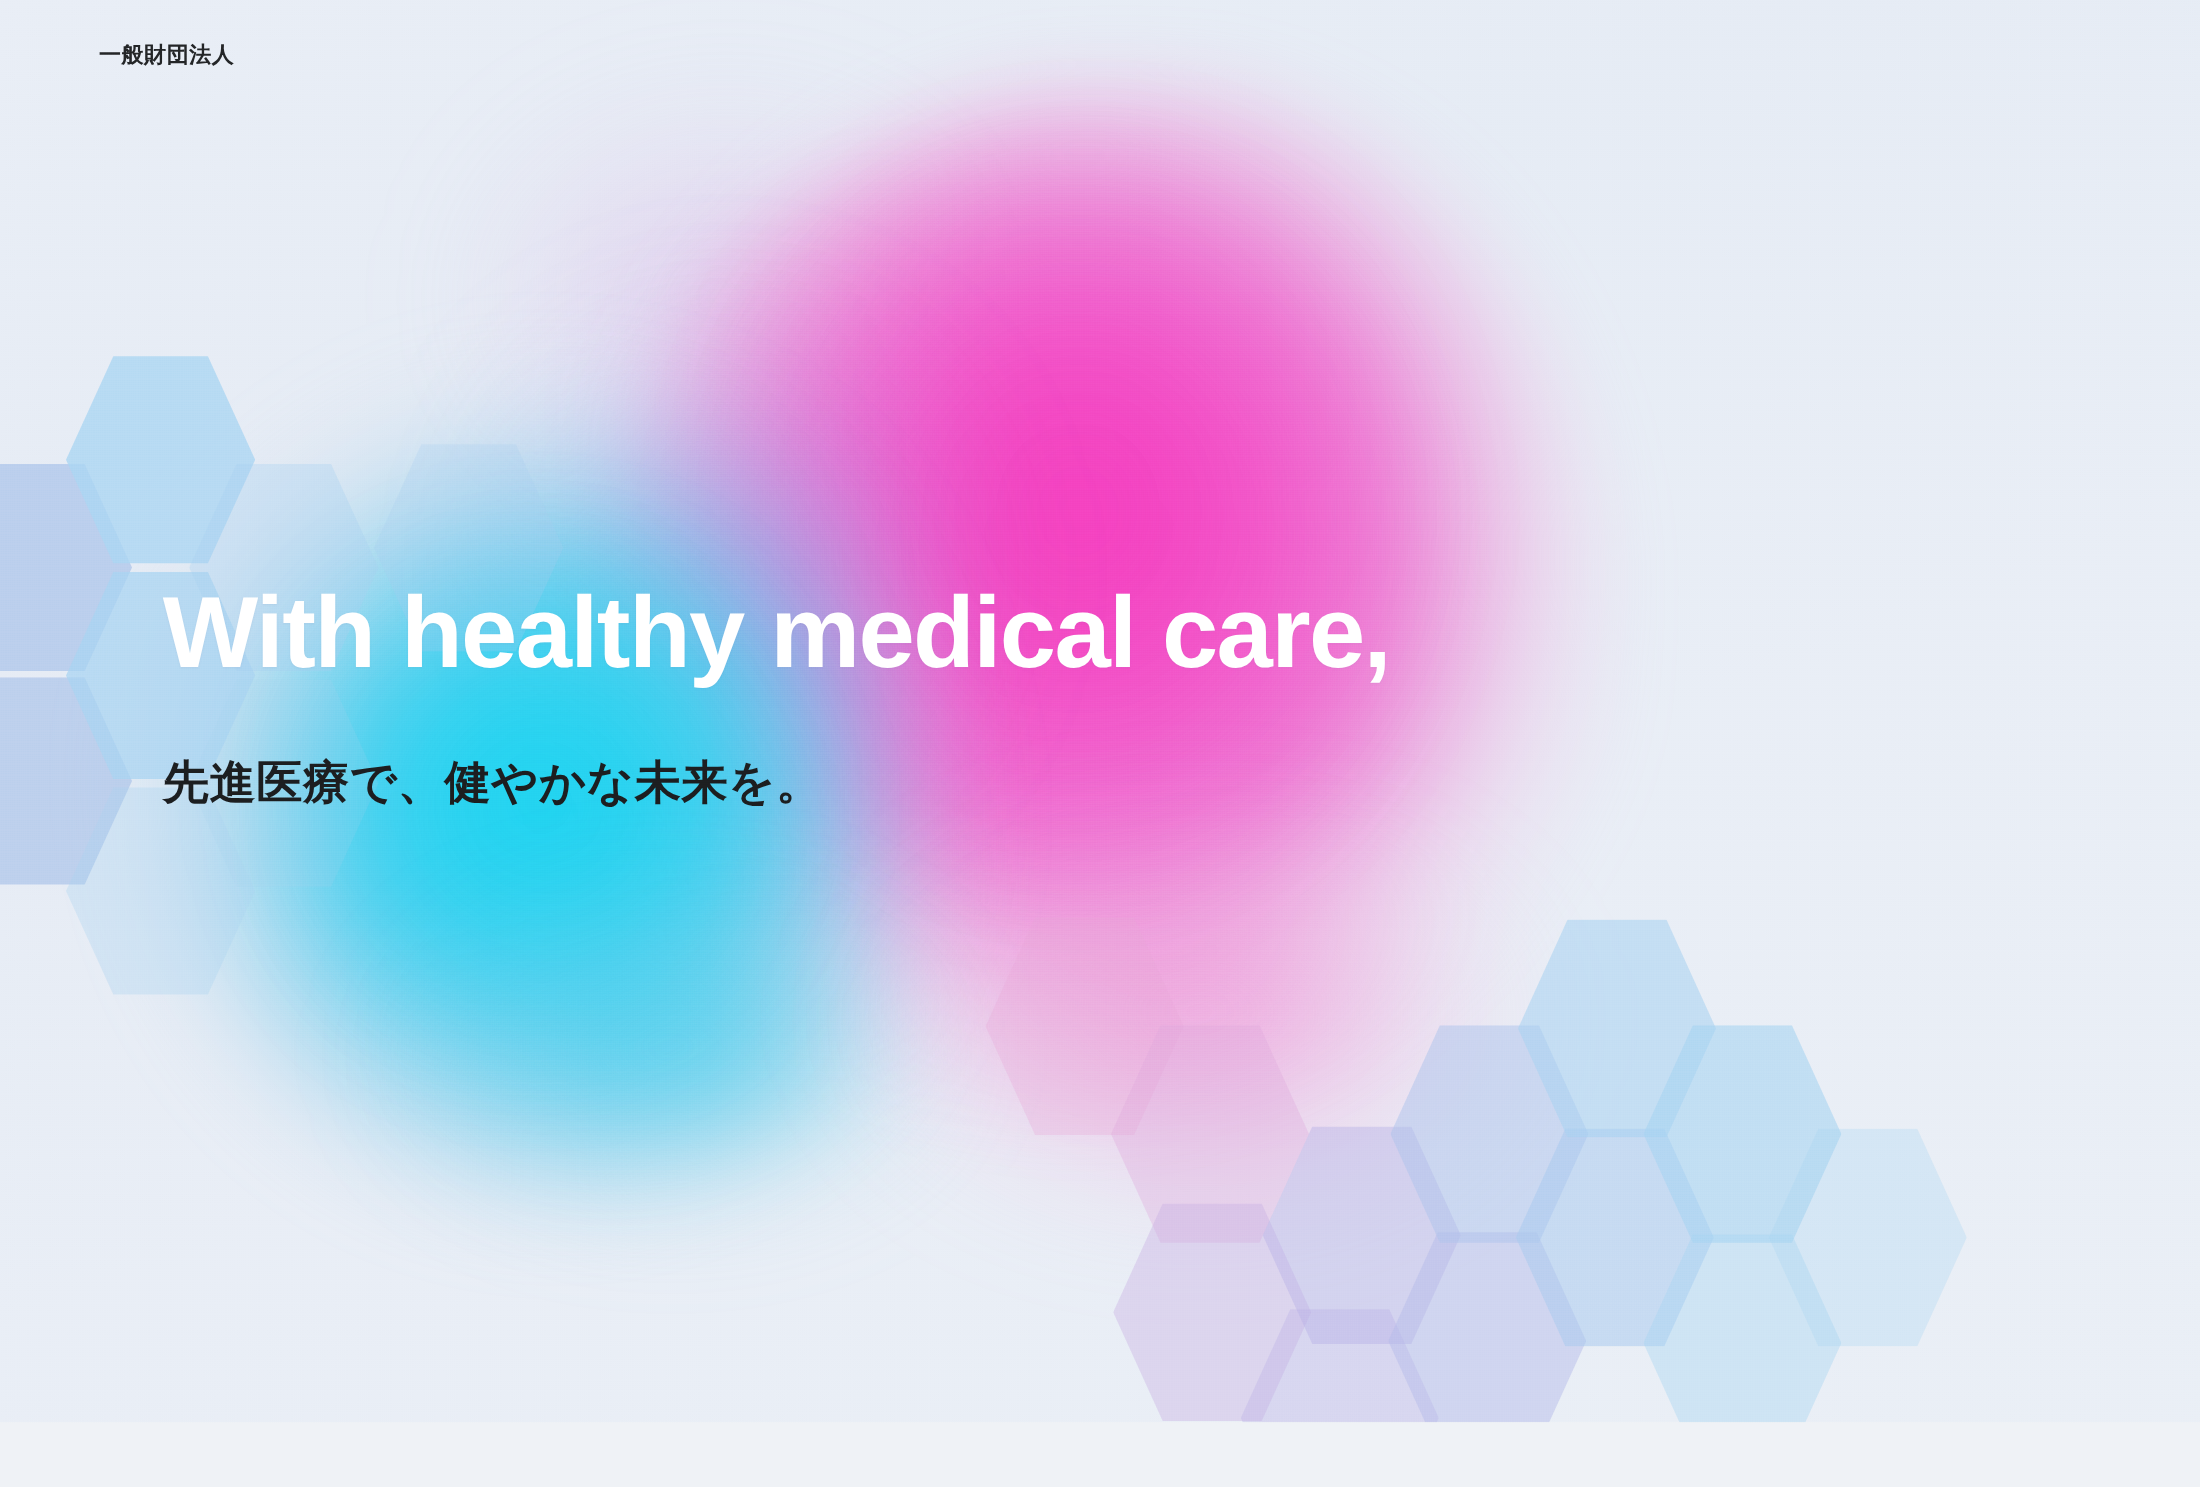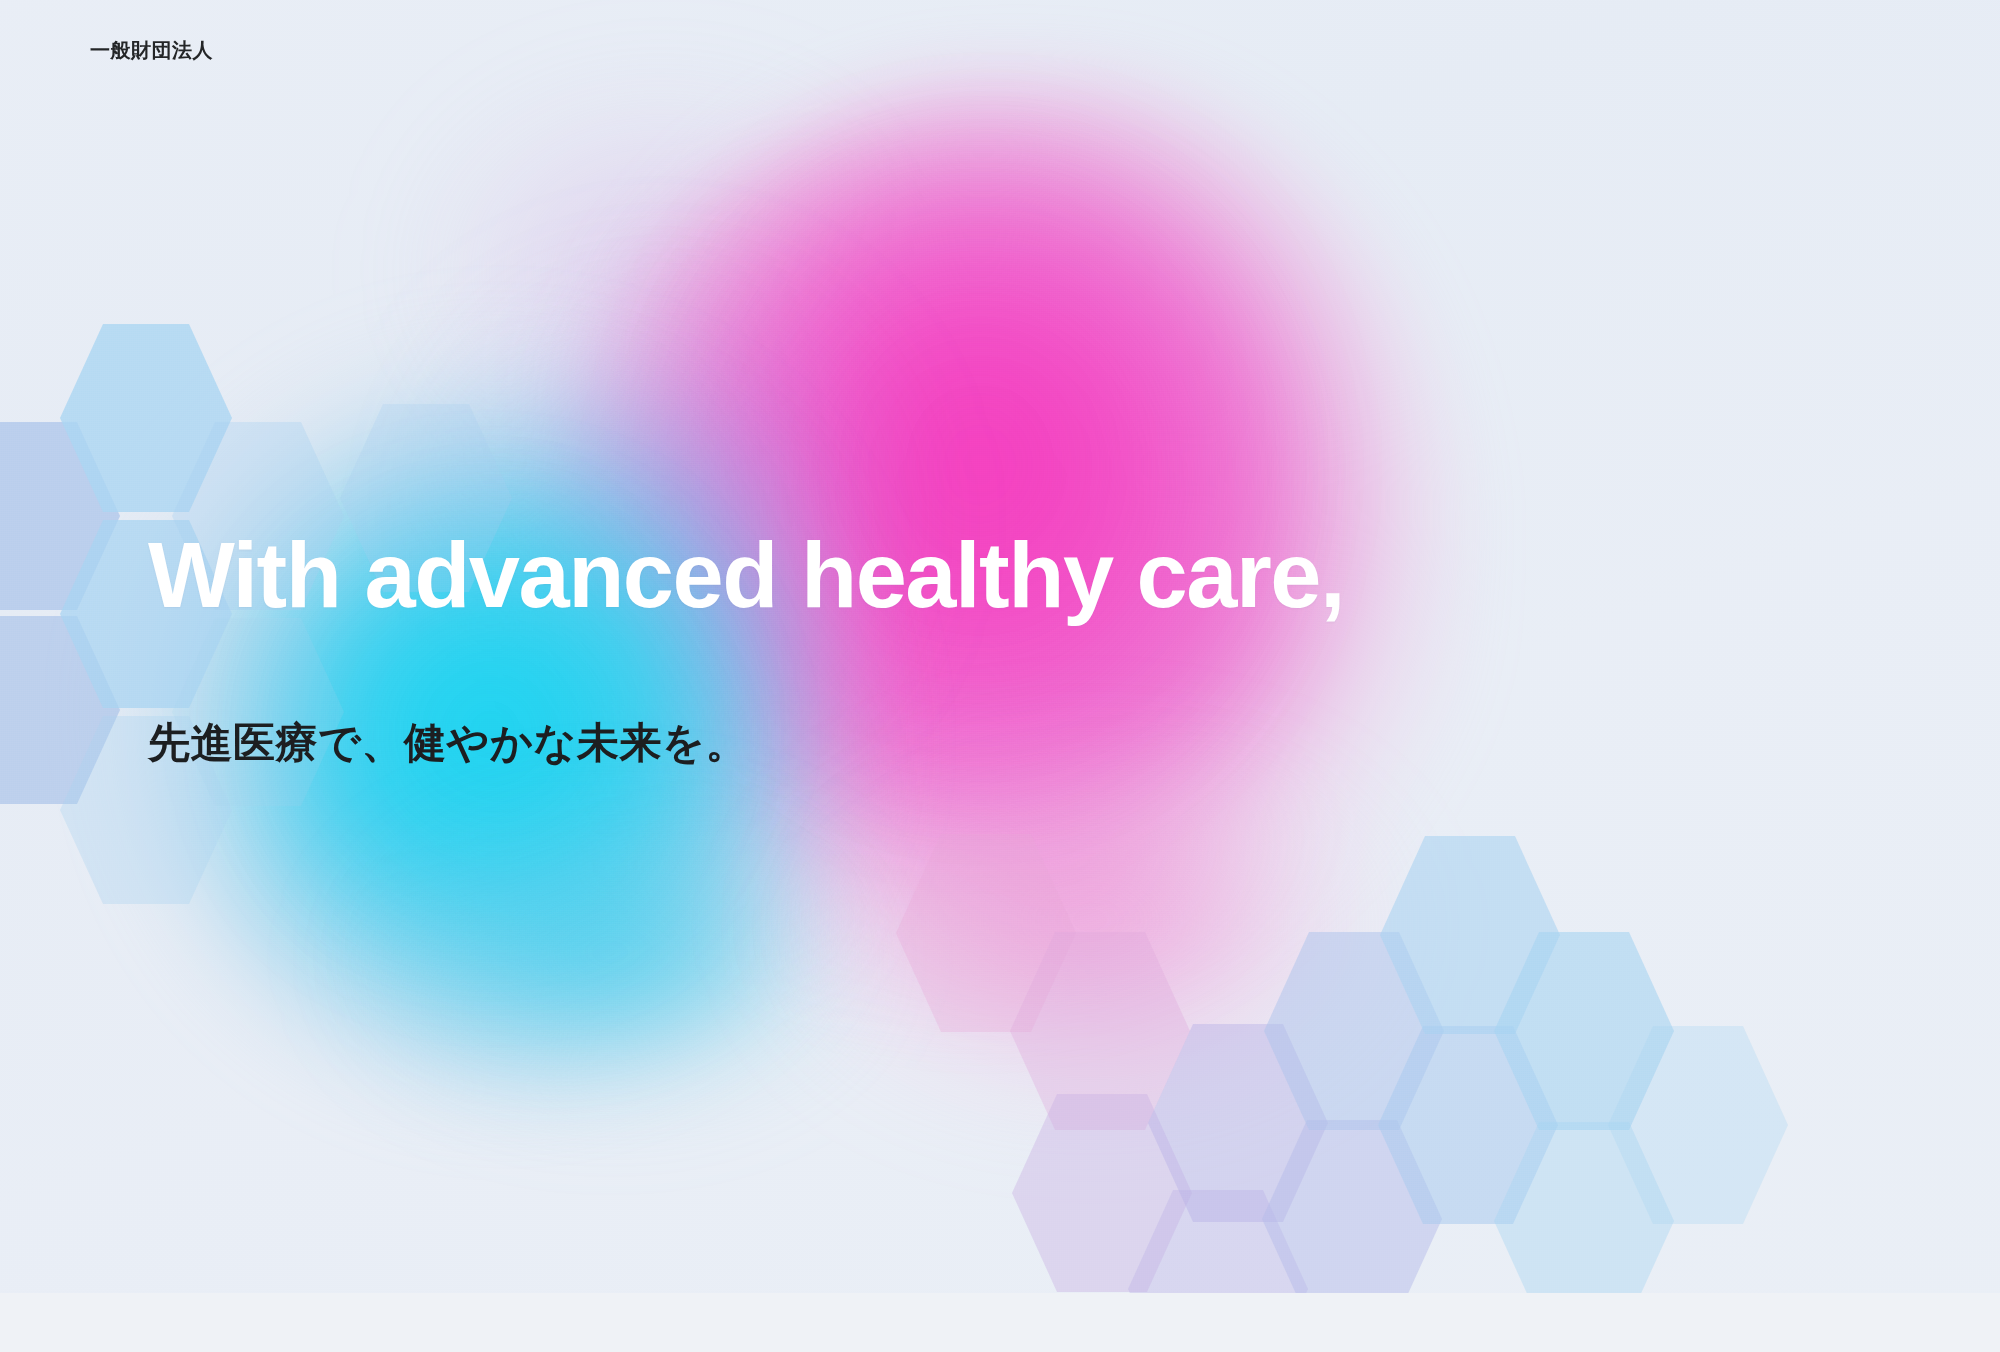--- a/index.html
+++ b/index.html
@@ -143,21 +143,21 @@
 
   .hero-copy { position:absolute; left:148px; top:524px; z-index:12; }
   .headline {
     font-size:92px; font-weight:700; color:#ffffff;
     line-height:1.12; letter-spacing:-1.5px;
     white-space:nowrap;
     text-shadow:0 1px 2px rgba(120,130,170,0.10);
   }
   .headline .ln { display:block; }
   .subhead {
-    margin-top:88px;
+    margin-top:56px;
     font-size:42px; font-weight:700; color:#1c1e20;
     letter-spacing:0.5px; white-space:nowrap;
   }
 
   
   .grain {
     position:absolute; inset:0; z-index:14; pointer-events:none;
     opacity:0.5;
     background-image:
       repeating-linear-gradient(0deg, rgba(255,255,255,0.035) 0 1px, rgba(0,0,0,0.018) 1px 2px),
@@ -214,21 +214,21 @@
         <div class="hex" style="left: 1494px; top: 1118px; width: 180px; height: 206px; background: rgb(166, 212, 242); opacity: 0.4;"></div>
         <div class="hex" style="left: 1608px; top: 1022px; width: 180px; height: 206px; background: rgb(167, 211, 241); opacity: 0.3;"></div>
       </div>
 
     <div class="logo">
       <div class="logo-kicker">一般財団法人</div>
     </div>
 
     <div class="hero-copy">
       <h1 class="headline">
-        <span class="ln">With advanced healthy care,</span>
+        <span class="ln">With healthy medical care,</span>
       </h1>
       <p class="subhead">先進医療で、健やかな未来を。</p>
     </div>
 
     <div class="grain"></div>
   </section>
 
   <div class="footer"></div>
 
 </div>

